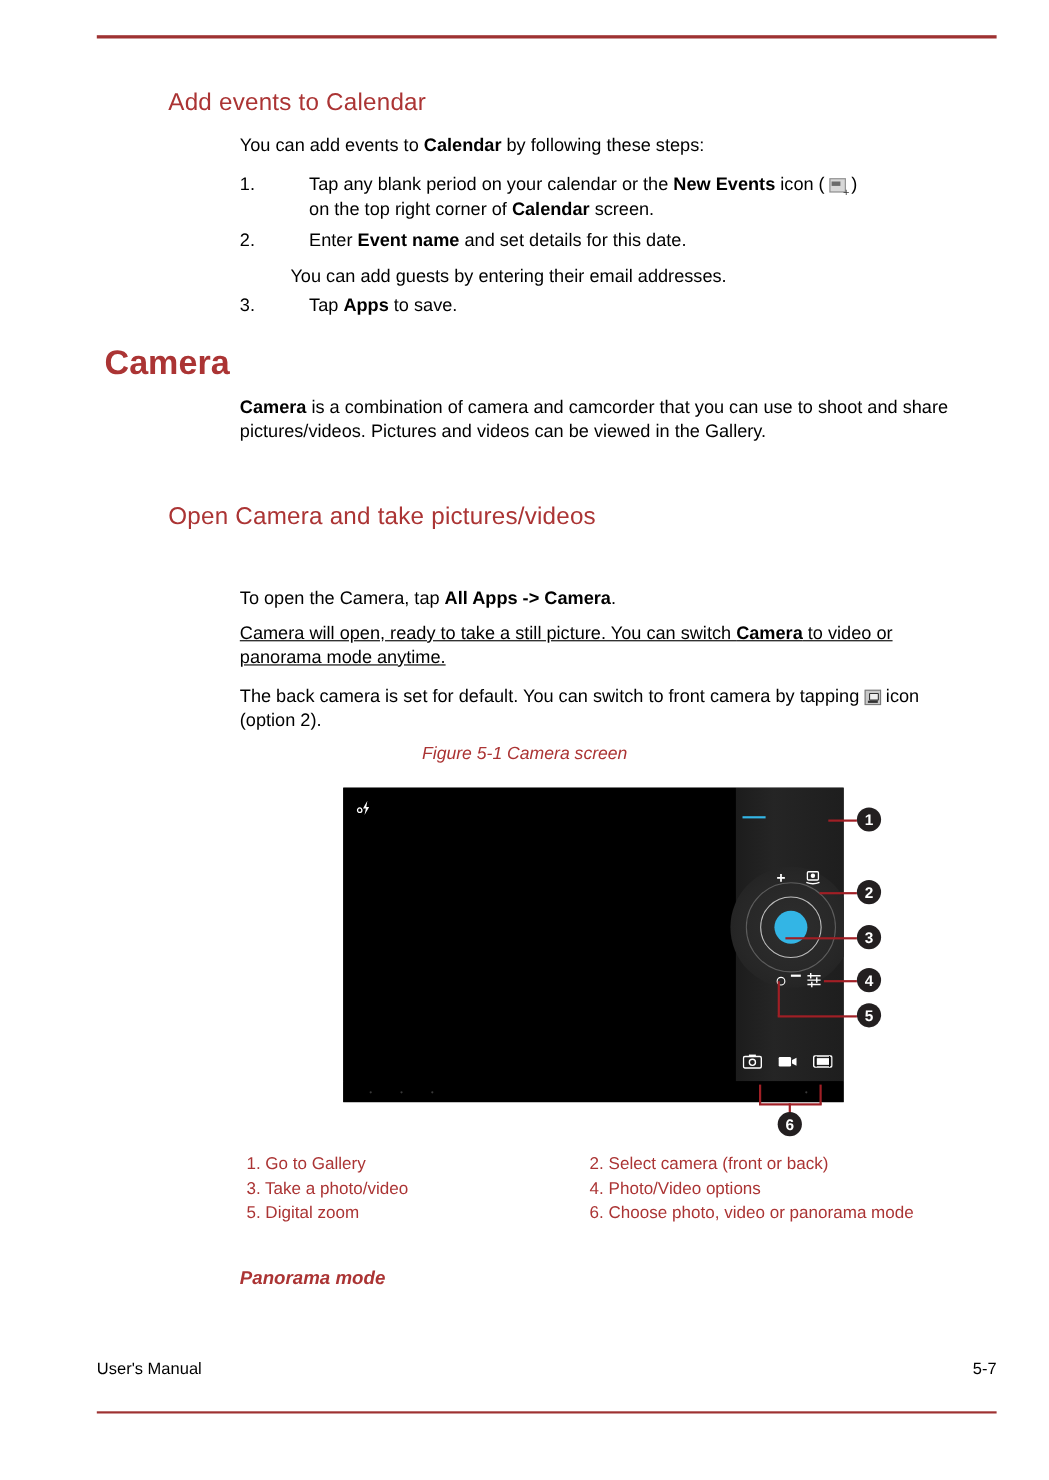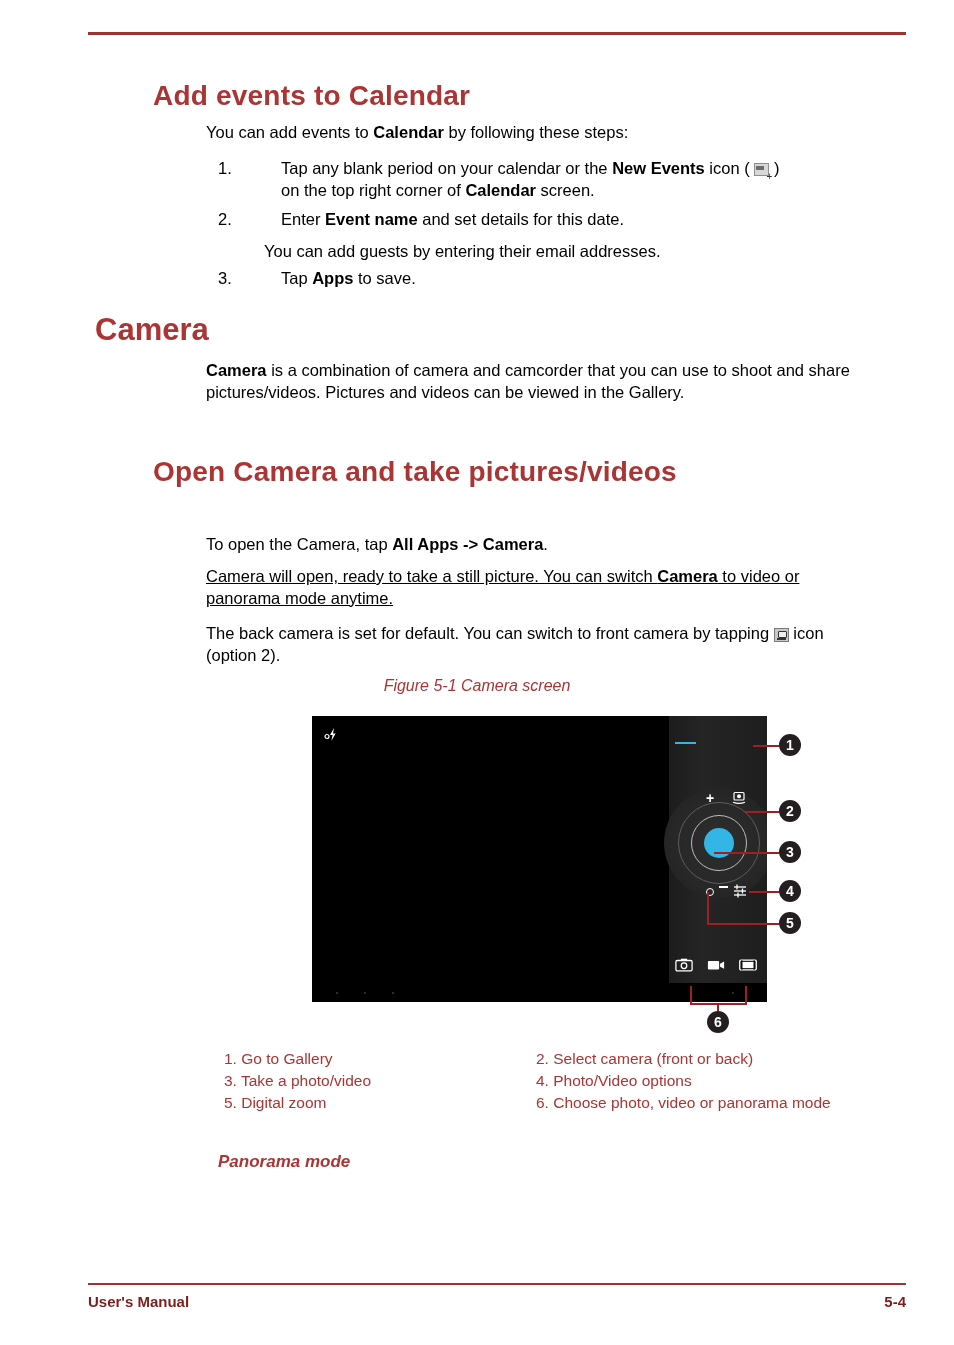--- a/index.html
+++ b/index.html
@@ -31,35 +31,34 @@
     height: 3px;
     background: #9e3232;
   }
   .rule-top { top: 32px; }
   .rule-bottom { top: 1283px; height: 2px; }
 
   
   .footer {
     position: absolute;
     left: 88px;
-    top: 1293px;
+    top: 1236px;
     width: 818px;
     display: flex;
     justify-content: space-between;
     font-size: 15px;
-    color: #7f1d1d;
-    font-weight: bold;
+    color: #000000;
   }
 
   h2.h-sec {
     position: absolute;
     left: 153px;
     margin: 0;
-    font-size: 28px;
-    font-weight: bold;
+    font-size: 22px;
+    font-weight: normal;
     color: #ab3434;
     letter-spacing: 0.2px;
   }
   h1.h-main {
     position: absolute;
     left: 95px;
     margin: 0;
     font-size: 31px;
     font-weight: bold;
     color: #ab3434;
@@ -69,21 +68,21 @@
     left: 218px;
     margin: 0;
     font-size: 17px;
     font-weight: bold;
     font-style: italic;
     color: #ab3434;
   }
 
   p.body {
     position: absolute;
-    left: 206px;
+    left: 218px;
     margin: 0;
     width: 672px;
     font-size: 16.5px;
     line-height: 21.5px;
     color: #000;
   }
 
   .li {
     position: absolute;
     left: 218px;
@@ -500,16 +499,16 @@
       <div class="legend-col">6. Choose photo, video or panorama mode</div>
     </div>
   </div>
 
   <h3 class="h-sub" style="top:1152px;">Panorama mode</h3>
 
 
   <div class="rule rule-bottom"></div>
   <div class="footer">
     <span>User's Manual</span>
-    <span>5-4</span>
+    <span>5-7</span>
   </div>
 
 </div>
 
 </body></html>

